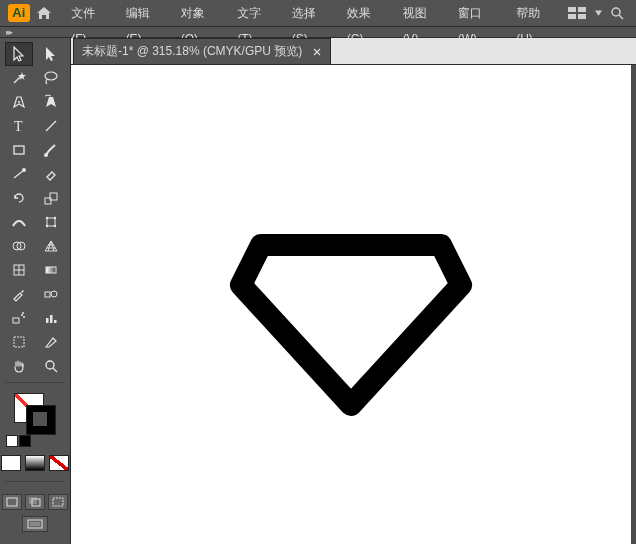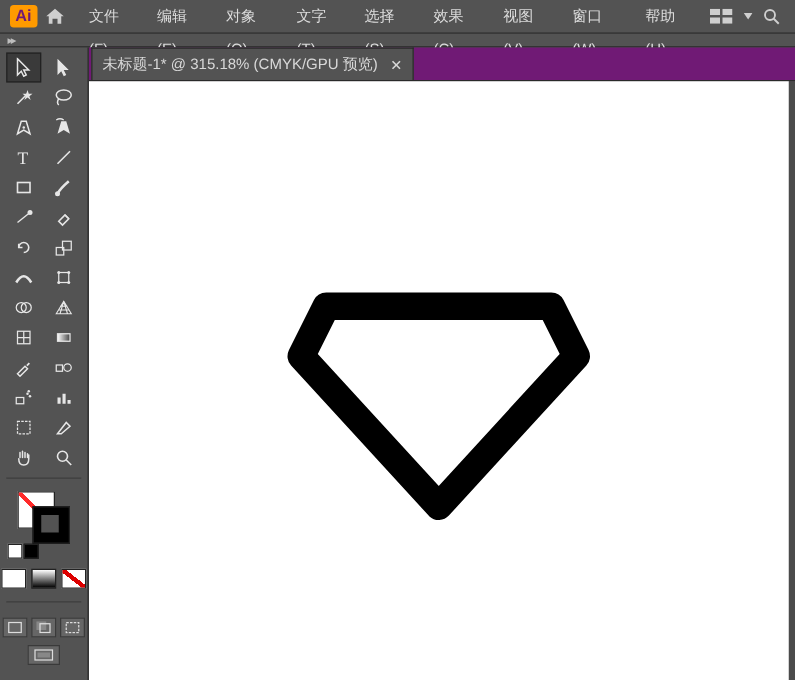--- a/index.html
+++ b/index.html
@@ -1,18 +1,18 @@
 <!DOCTYPE html>
 <html><head>
 <meta charset="utf-8">
 <style>
 html,body{margin:0;padding:0;width:636px;height:544px;background:#323232;font-family:"Microsoft YaHei",Arial,sans-serif;font-size:12px;color:#d0d0d0;overflow:hidden;-webkit-user-select:none;user-select:none}
 
 .menubar{height:26px;background:#535353;display:flex;align-items:center;padding:0 6px 0 0;border-bottom:1px solid #2a2a2a}
-.logo{width:22px;height:18px;background:#ff9a00;border-radius:3px;margin:0 6px 0 8px;display:flex;align-items:center;justify-content:center;color:#701a75;font-weight:bold;font-size:13px;line-height:18px}
+.logo{width:22px;height:18px;background:#ff9a00;border-radius:3px;margin:0 6px 0 8px;display:flex;align-items:center;justify-content:center;color:#14532d;font-weight:bold;font-size:13px;line-height:18px}
 .home-icon{width:18px;height:18px;margin-right:10px;display:flex;align-items:center;justify-content:center;color:#c8c8c8}
 .menu-item{padding:0 8px;height:26px;line-height:26px;font-size:12px;color:#dcdcdc;cursor:default}
 .menubar .spacer{flex:1}
 .viewswitch{width:26px;height:18px;display:flex;align-items:center;justify-content:center;margin-right:6px}
 .arrow-down{width:7px;height:7px;margin-right:6px;display:flex;align-items:center;justify-content:center}
 .search{width:18px;height:18px;display:flex;align-items:center;justify-content:center;margin-right:4px}
 
 .expand-handle{height:10px;background:#535353;border-bottom:1px solid #2a2a2a;display:flex;align-items:center;padding-left:6px}
 .expand-handle .chev{color:#bdbdbd;font-size:9px;letter-spacing:-2px}
 
@@ -36,21 +36,21 @@
 .m-fill{background:#fff}
 .m-grad{background:linear-gradient(#fff,#000)}
 .m-none{background:#fff;position:relative}
 .m-none::after{content:"";position:absolute;left:0;top:0;right:0;bottom:0;background:linear-gradient(to top right,transparent 42%,#d00 42%,#d00 58%,transparent 58%)}
 
 .bottom-icons{margin-top:8px;display:flex;flex-direction:column;align-items:center;gap:6px}
 .bottom-icons .brow{display:flex;gap:3px}
 .bic{width:18px;height:14px;border:1px solid #3a3a3a;background:#666;display:flex;align-items:center;justify-content:center;color:#ddd;font-size:10px}
 
 .docarea{flex:1;background:#4b4b4b;display:flex;flex-direction:column}
-.tabstrip{height:26px;background:#701a75;display:flex;border-bottom:1px solid #2a2a2a}
+.tabstrip{height:26px;background:#e5e5e5;display:flex;border-bottom:1px solid #2a2a2a}
 .tab{height:25px;background:#535353;border:1px solid #2a2a2a;border-bottom:none;padding:0 8px;display:flex;align-items:center;gap:10px;font-size:12px;color:#d8d8d8;margin-left:2px}
 .tab .close{width:10px;height:10px;display:flex;align-items:center;justify-content:center;color:#d8d8d8;cursor:default}
 .canvaswrap{flex:1;background:#4b4b4b;display:flex;align-items:flex-start;justify-content:flex-start}
 .canvas{width:560px;height:480px;background:#fff;margin:0;display:flex;align-items:center;justify-content:center}
 .canvas svg{display:block}
 svg{pointer-events:none}
 </style>
 </head>
 <body>
 

